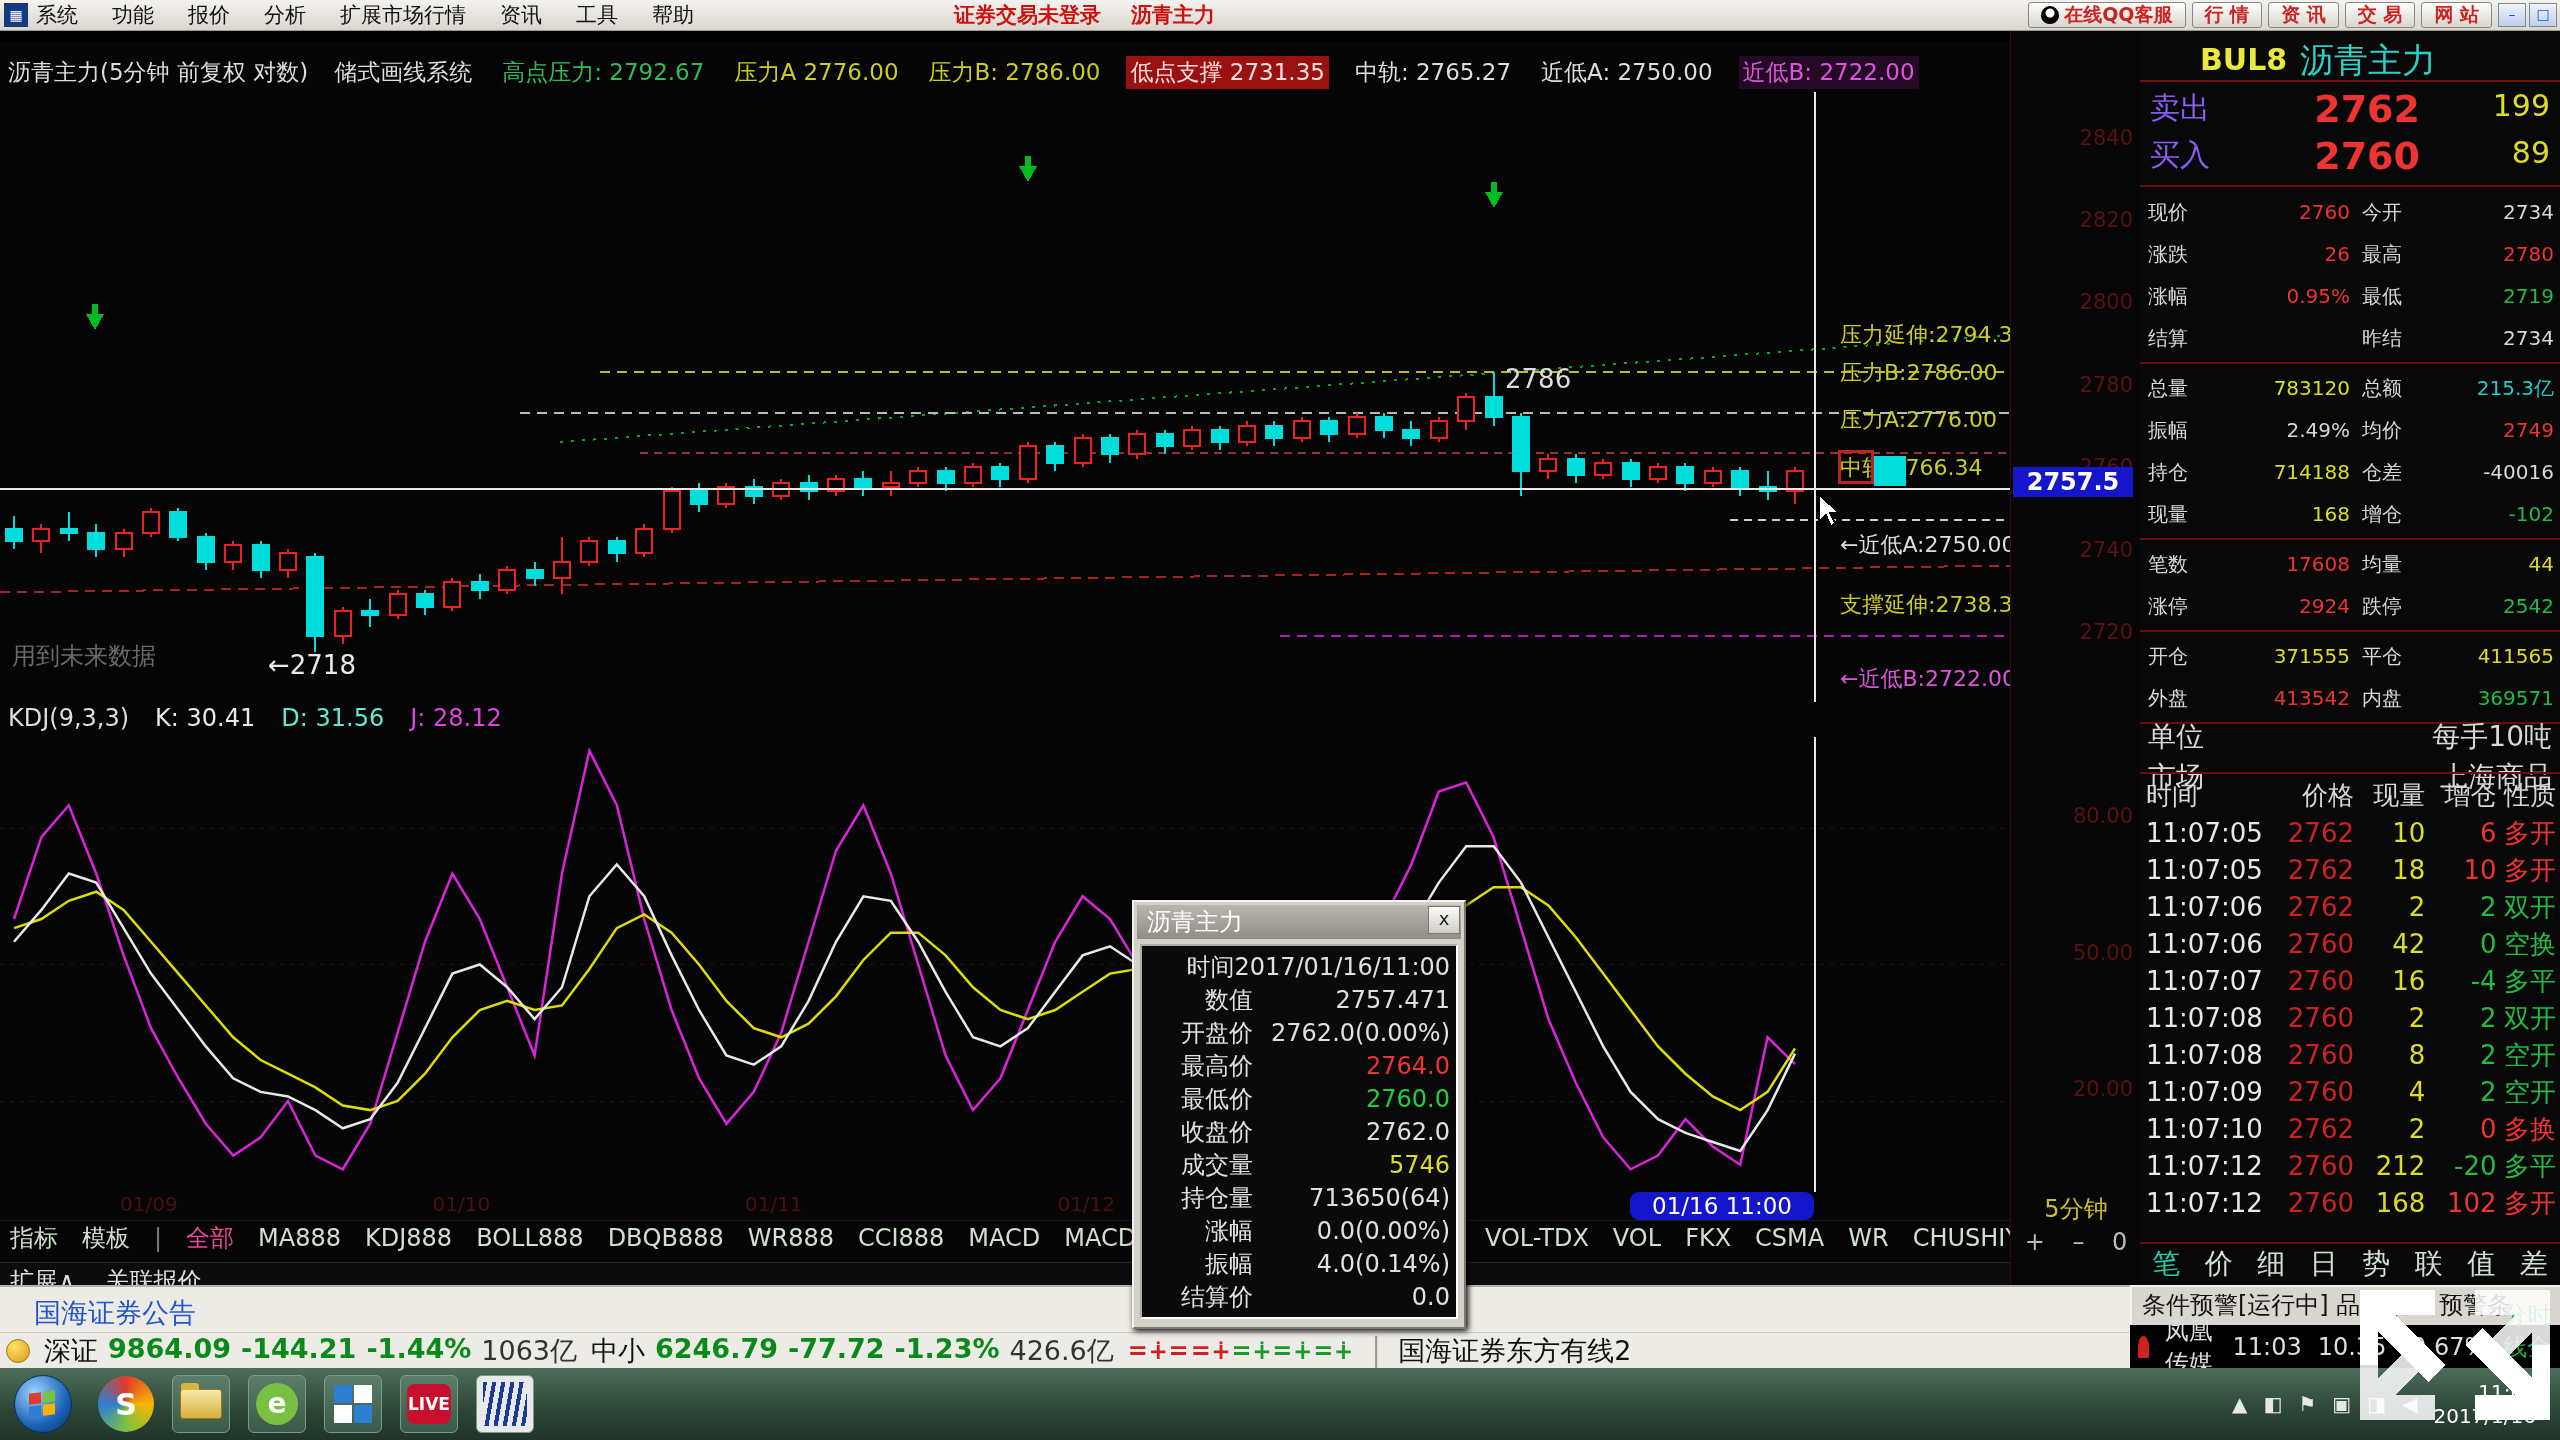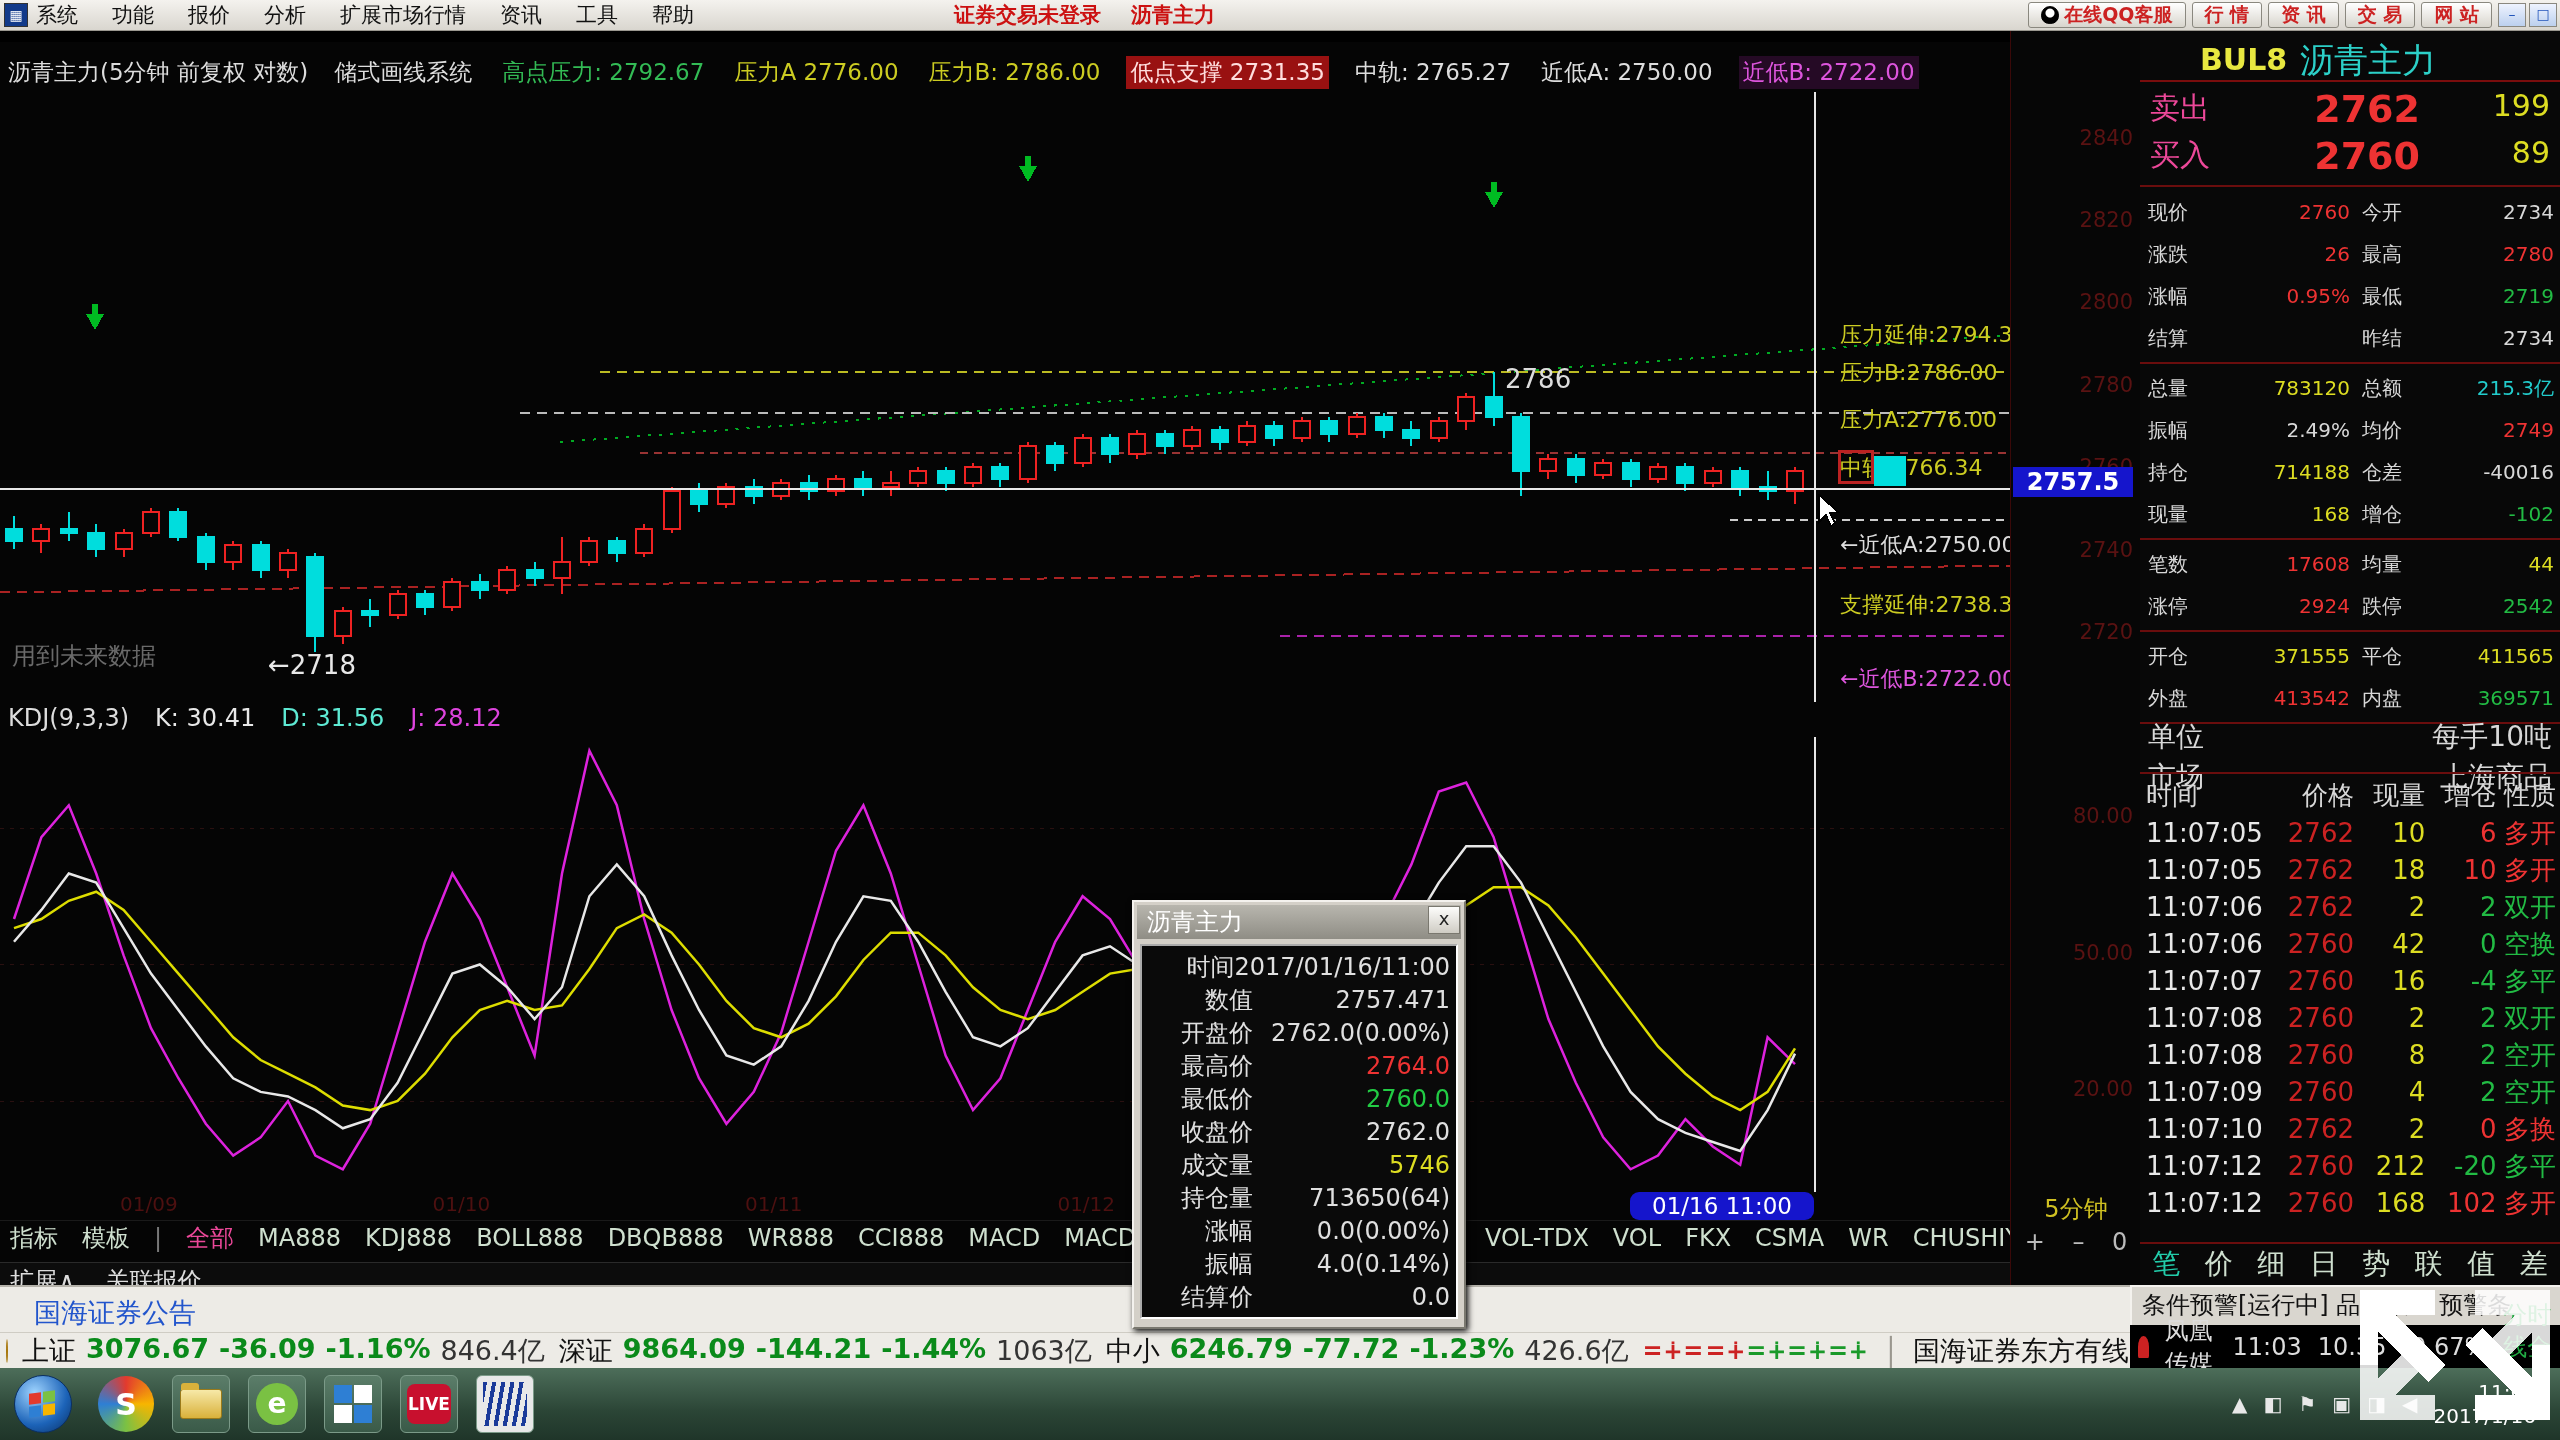--- a/index.html
+++ b/index.html
@@ -47,21 +47,21 @@
   #pricebox{left:2px;top:437px;width:120px;height:30px;background:#1515cc;color:#fff;font-size:24px;
             font-weight:bold;text-align:center;line-height:30px;z-index:6;}
   #period-label{left:0;top:1163px;width:130px;text-align:center;color:#cfc022;font-size:24px;}
   #zoomctl{left:0;top:1198px;width:130px;display:flex;justify-content:space-around;color:#bbb;font-size:24px;}
   
   #quote-panel{left:2140px;top:30px;width:420px;height:1255px;background:#080808;font-size:28px;}
   #qp-title{left:0;top:8px;width:100%;height:42px;border-bottom:2px solid #7a0d0d;}
   #qp-code{position:absolute;left:60px;top:4px;color:#e8e840;font-size:30px;font-weight:bold;}
   #qp-name{position:absolute;left:160px;top:0px;color:#2cd0c8;font-size:34px;}
   .orow{position:absolute;left:0;width:100%;height:46px;}
-  .orow .ol{position:absolute;left:10px;color:#ec4899;font-size:30px;}
+  .orow .ol{position:absolute;left:10px;color:#8b5cf6;font-size:30px;}
   .orow .op{position:absolute;left:140px;width:140px;text-align:right;color:#ee3333;font-size:38px;font-weight:bold;line-height:42px;}
   .orow .oq{position:absolute;right:10px;color:#dddd22;font-size:30px;}
   .qdiv{position:absolute;left:0;width:100%;height:0;border-top:2px solid #6a0d0d;}
   .qrow{position:absolute;left:0;width:100%;height:42px;line-height:40px;font-size:20px;}
   .qrow .l1{position:absolute;left:8px;color:#d8d8d8;}
   .qrow .v1{position:absolute;left:95px;width:115px;text-align:right;}
   .qrow .l2{position:absolute;left:222px;color:#d8d8d8;}
   .qrow .v2{position:absolute;right:6px;left:305px;text-align:right;}
   .irow{position:absolute;left:0;width:100%;height:40px;line-height:38px;}
   .irow .l1{position:absolute;left:8px;color:#d8d8d8;}
@@ -673,27 +673,20 @@
 </div>
 
 <div id="announce-bar" class="abs">
   <a id="announce-link">国海证券公告</a>
 </div>
 
 <div id="ticker-bar" class="abs">
   <span style="width:22px;height:22px;border-radius:50%;background:radial-gradient(circle at 35% 30%,#ffe06a,#d99b12);display:inline-block;border:1px solid #a8780e;"></span>
   <span id="idx-holder" style="display:flex;gap:14px;">
       <span style="display: flex; gap: 10px;">
-        <span class="idx-name">上证</span>
-        <span class="idx-g">3076.67</span>
-        <span class="idx-g">-36.09</span>
-        <span class="idx-g">-1.16%</span>
-        <span class="idx-amt">846.4亿</span>
-      </span>
-      <span style="display: flex; gap: 10px;">
         <span class="idx-name">深证</span>
         <span class="idx-g">9864.09</span>
         <span class="idx-g">-144.21</span>
         <span class="idx-g">-1.44%</span>
         <span class="idx-amt">1063亿</span>
       </span>
       <span style="display: flex; gap: 10px;">
         <span class="idx-name">中小</span>
         <span class="idx-g">6246.79</span>
         <span class="idx-g">-77.72</span>

